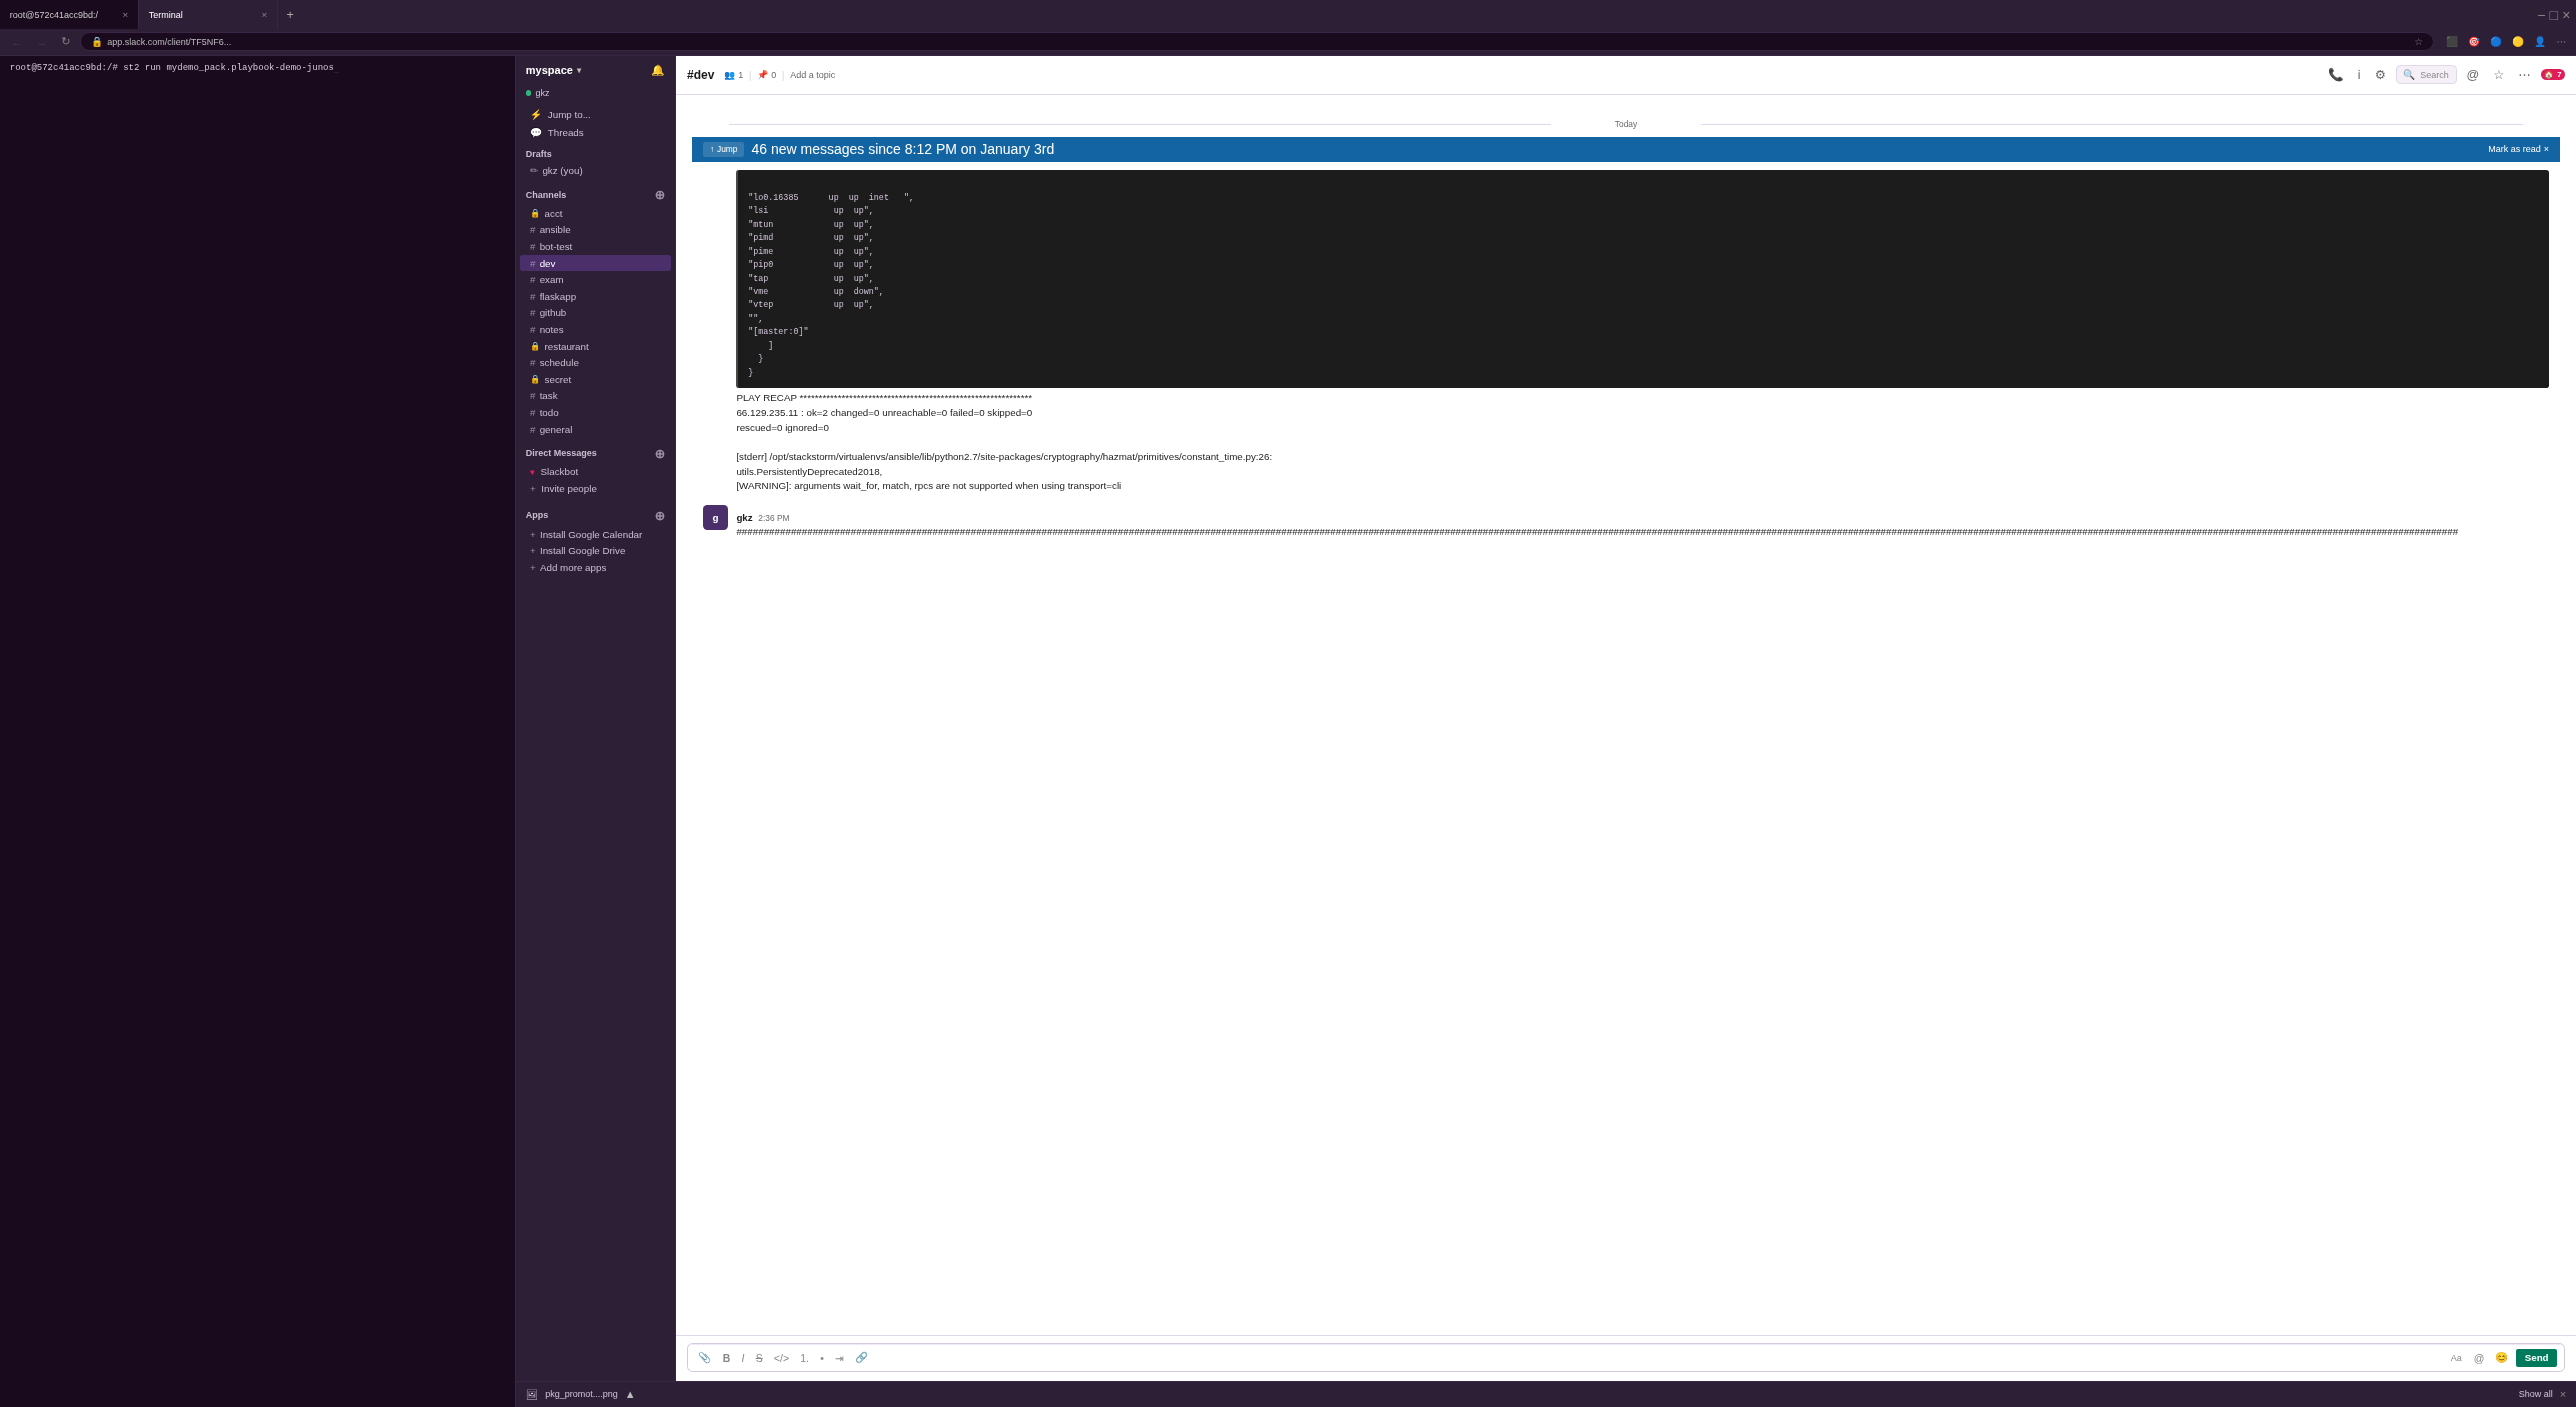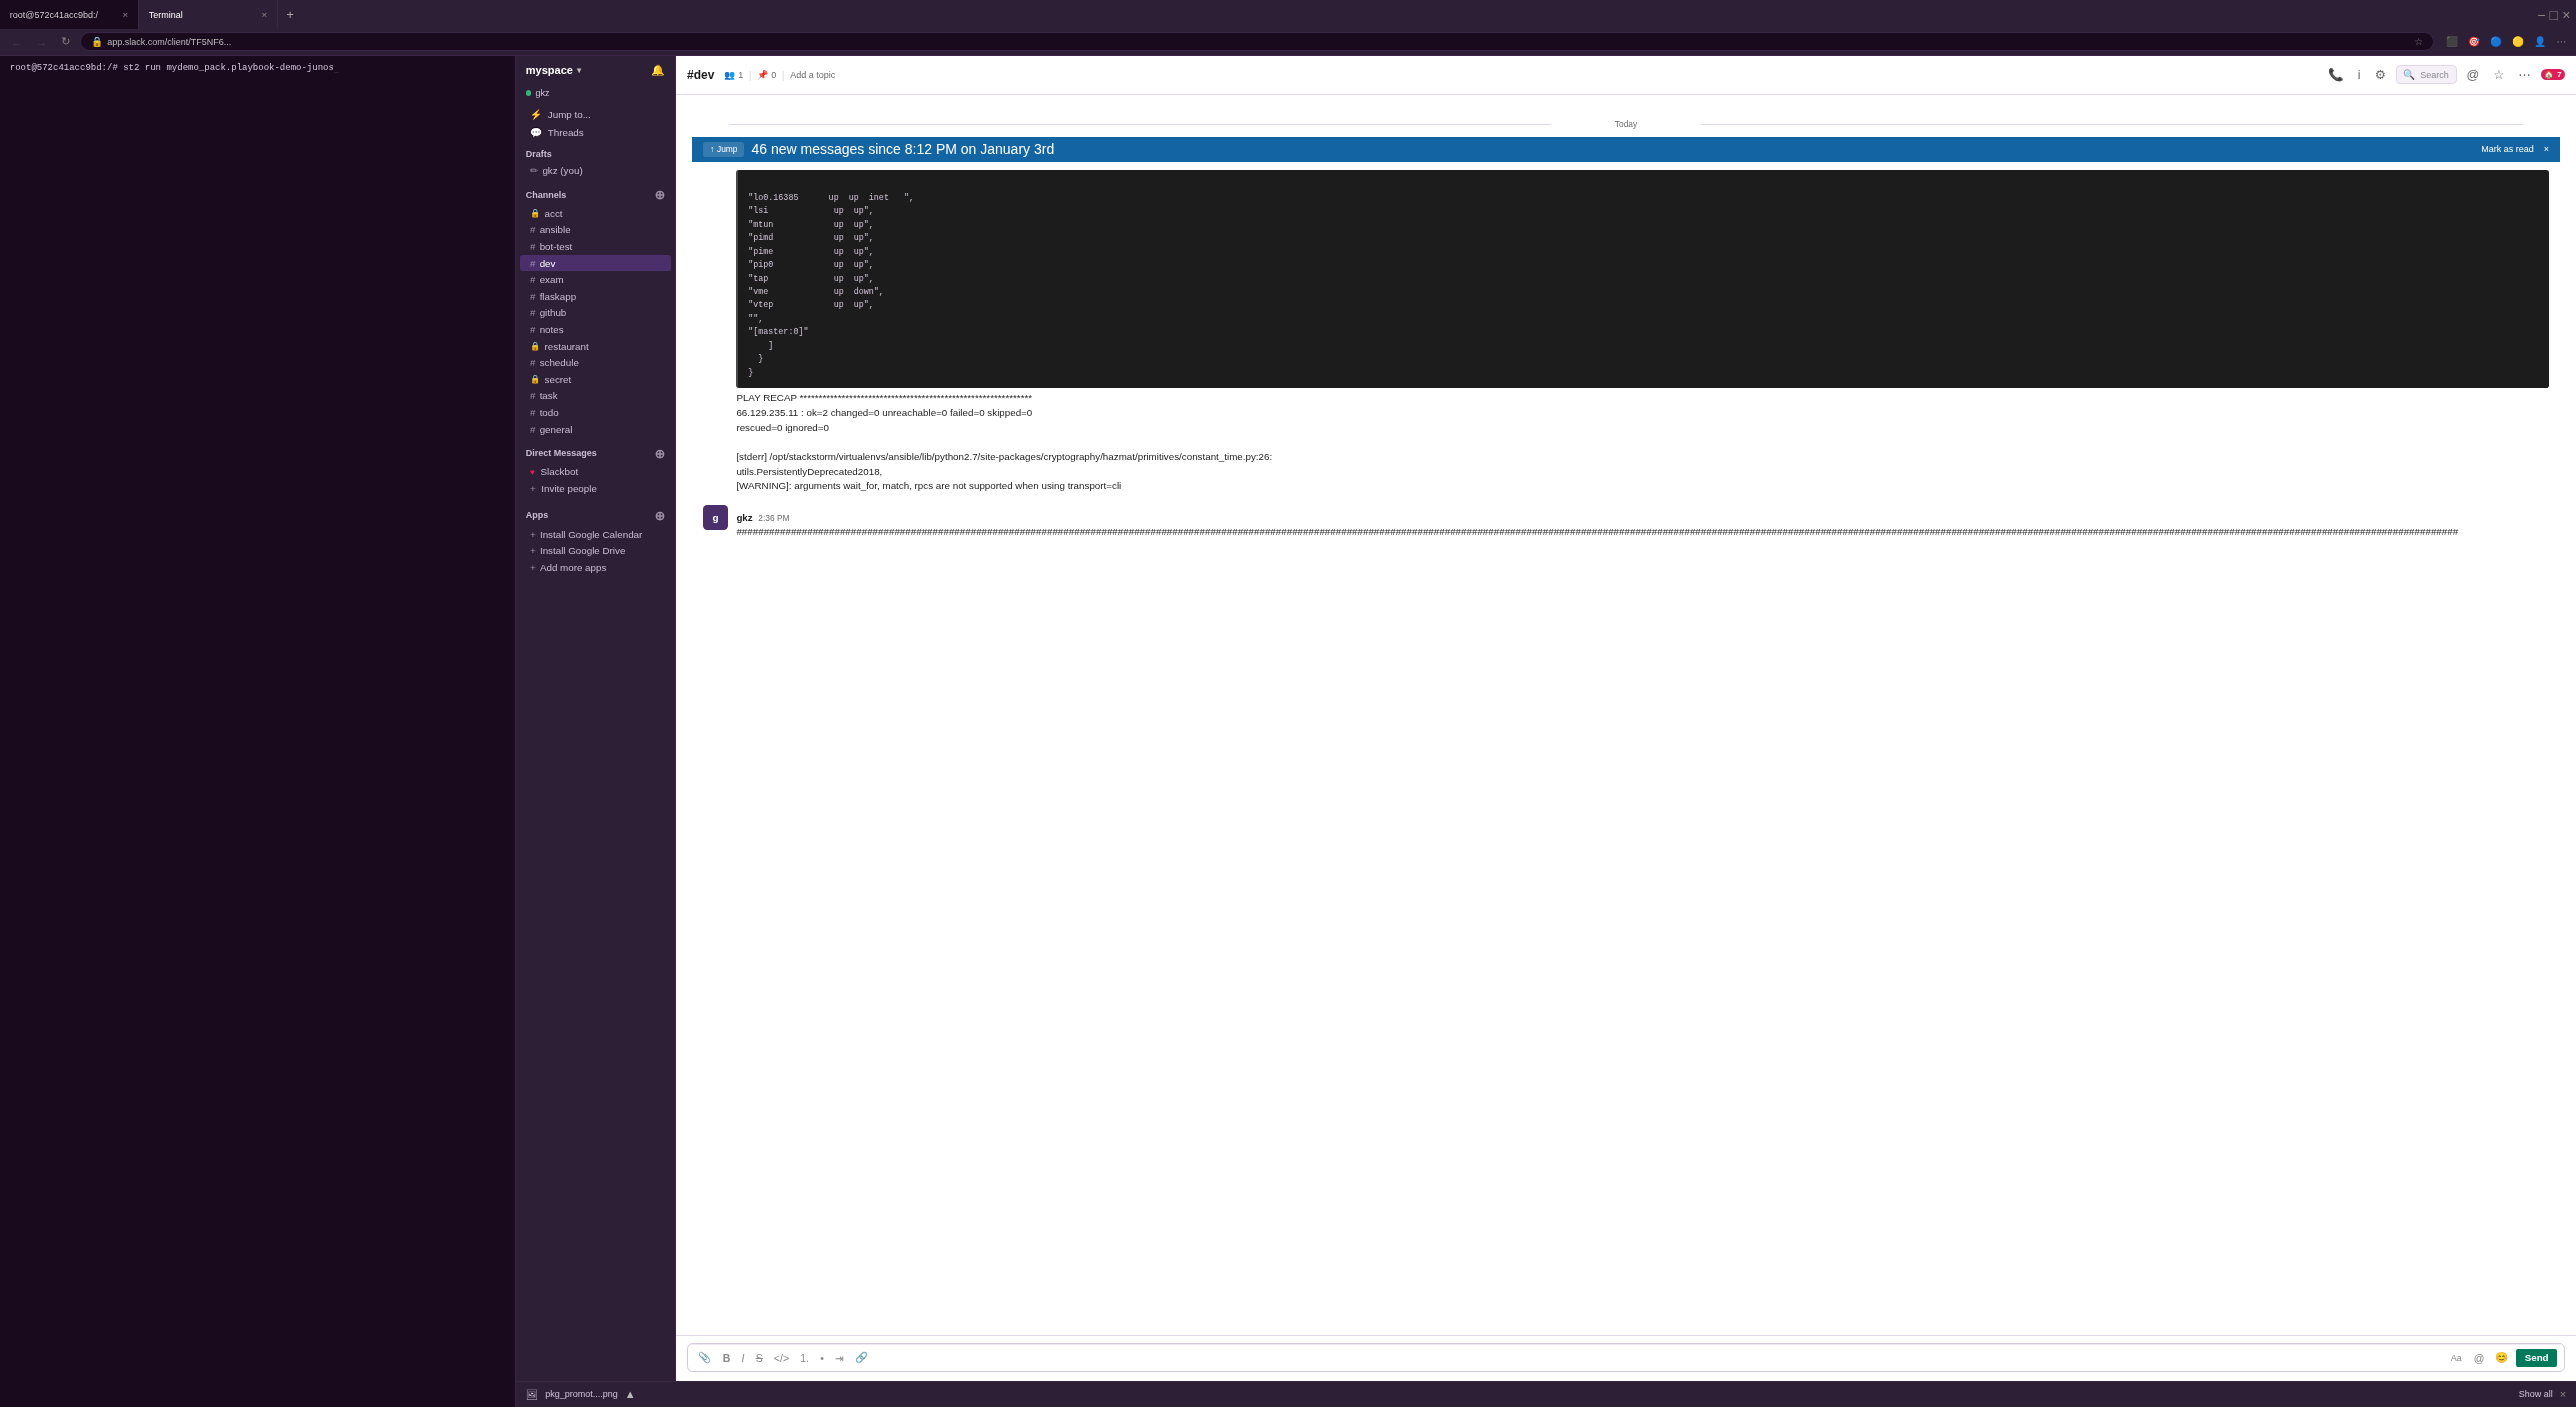--- a/index.html
+++ b/index.html
@@ -89,21 +89,21 @@
     
     .messages-area { flex: 1; overflow-y: auto; padding: 16px; }
     .today-label { text-align: center; font-size: 8.4px; color: #696969; padding: 8.4px 0; position: relative; }
     .today-label::before, .today-label::after { content: ''; position: absolute; top: 50%; width: 44%; height: 0.7px; background: #e0d8e8; }
     .today-label::before { left: 2%; }
     .today-label::after { right: 2%; }
 
     .new-messages-banner { display: flex; align-items: center; background: #1264a3; color: #fff; padding: 4.2px 11px; font-size: 9px; gap: 7px; cursor: pointer; }
     .jump-btn { background: rgba(255,255,255,0.15); border: none; color: #fff; padding: 2.1px 7px; border-radius: 2.8px; font-size: 8.4px; cursor: pointer; display: flex; align-items: center; gap: 2.8px; }
     .banner-text { flex: 1; font-size: 14px; }
-    .mark-read-btn { background: none; border: none; color: #fff; font-size: 9px; cursor: pointer; display: flex; align-items: center; gap: 10px; }
+    .mark-read-btn { background: none; border: none; color: #fff; font-size: 9px; cursor: pointer; display: flex; align-items: center; gap: 3px; }
 
     .message-block { padding: 5.6px 11px; display: flex; gap: 8.4px; }
     .avatar { width: 25px; height: 25px; border-radius: 4.2px; background: #4a2f6a; display: flex; align-items: center; justify-content: center; color: #fff; font-size: 9.8px; font-weight: 700; flex-shrink: 0; overflow: hidden; }
     .message-content { flex: 1; }
     .message-header { display: flex; align-items: baseline; gap: 5.6px; margin-bottom: 1.4px; }
     .message-sender { font-size: 9.8px; font-weight: 700; color: #1d1c1d; cursor: pointer; }
     .message-time { font-size: 8.4px; color: #696969; margin-top: 8px; }
 
     .code-block { font-family: 'Courier New', monospace; font-size: 8.4px; color: #d1c4d8; background: #1d1c1d; padding: 8.4px 9.8px; border-radius: 2.8px; border-left: 2.8px solid #4a4a4a; margin: 2.8px 0; line-height: 1.6; white-space: pre; overflow-x: auto; }
     .message-text { font-size: 9.8px; color: #1d1c1d; line-height: 1.5; }

